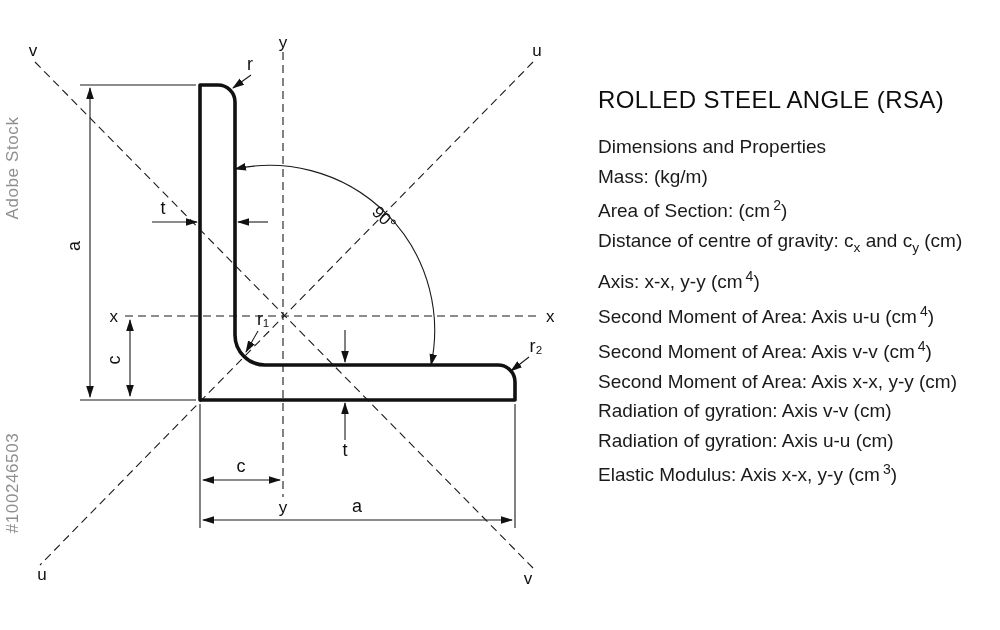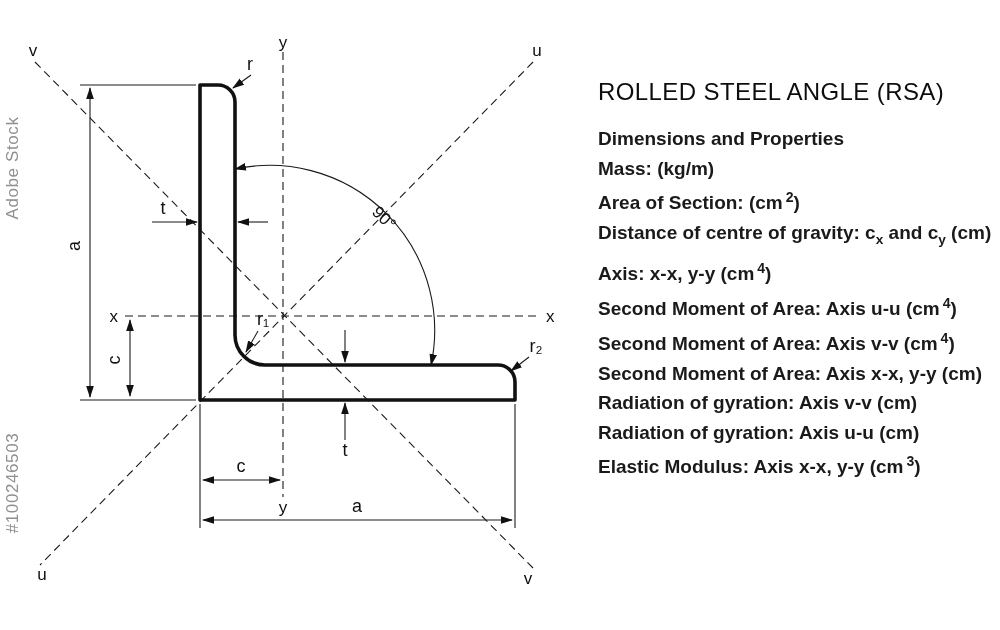--- a/index.html
+++ b/index.html
@@ -30,29 +30,29 @@
   .thin{stroke:#1a1a1a;stroke-width:1.1;fill:none;}
   .profile{stroke:#111;stroke-width:3.6;fill:none;stroke-linejoin:round;}
   text.dlabel{font-size:18px;fill:#111;}
   text.alabel{font-size:17px;fill:#111;}
   
   .info{
     position:absolute;
     left:598px;top:78px;width:398px;
   }
   .info h1{
-    margin:0 0 18px 0;
+    margin:8px 0 18px 0;
     font-size:24px;
     font-weight:400;
     letter-spacing:0.4px;
     white-space:nowrap;
     color:#0d0d0d;
   }
   .props{font-size:19px;line-height:29.5px;}
-  .prop-line{white-space:nowrap;font-weight:bold;}
+  .prop-line{white-space:nowrap;}
   .prop-line sub{font-size:72%;}
   .prop-line sup{font-size:74%;vertical-align:super;margin-left:3px;}
 </style>
 </head>
 <body>
 
 <div class="stage">
 
   <span class="wm wm-brand">Adobe Stock</span>
   <span class="wm wm-id">#100246503</span>

